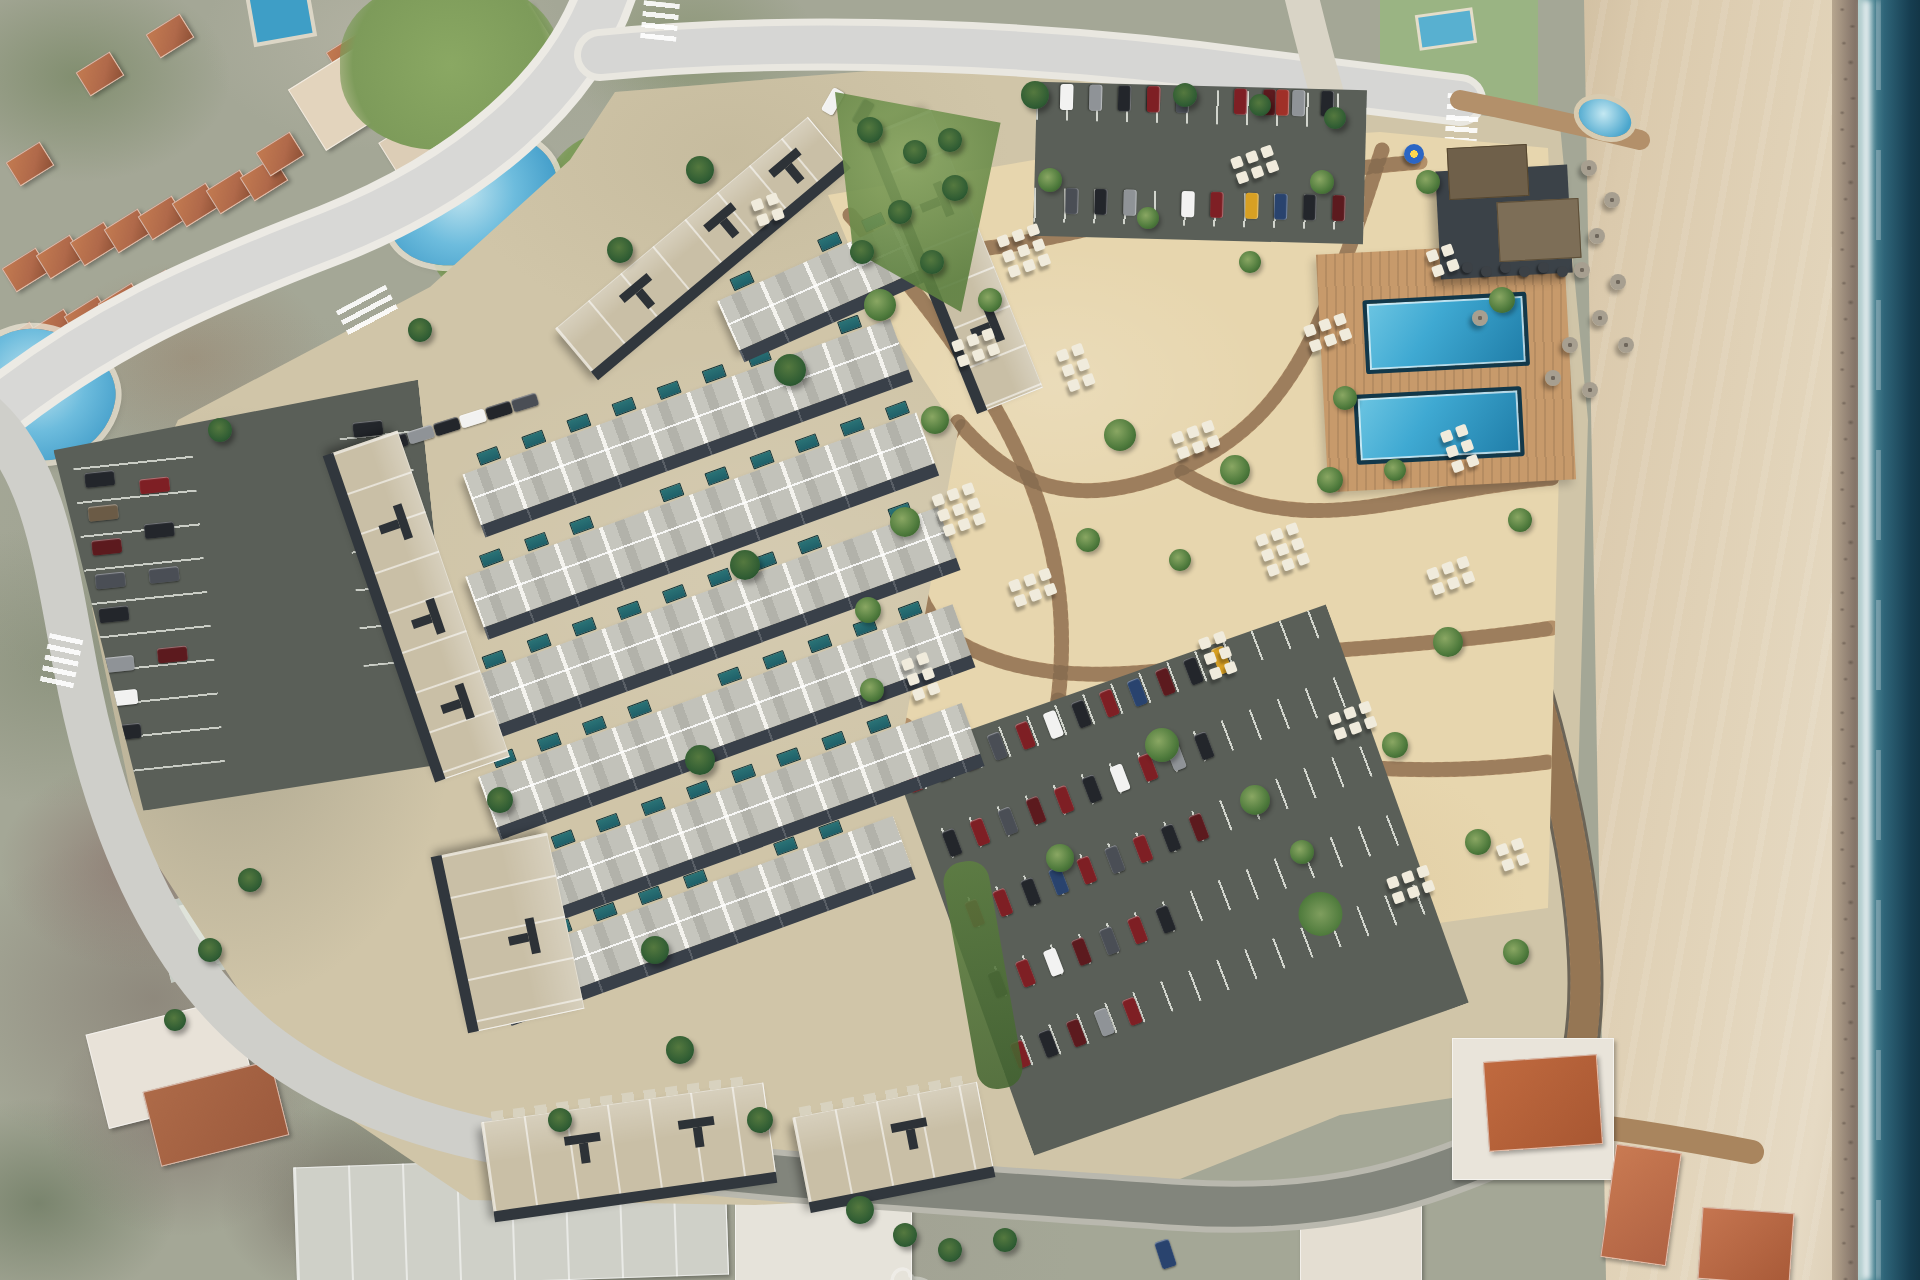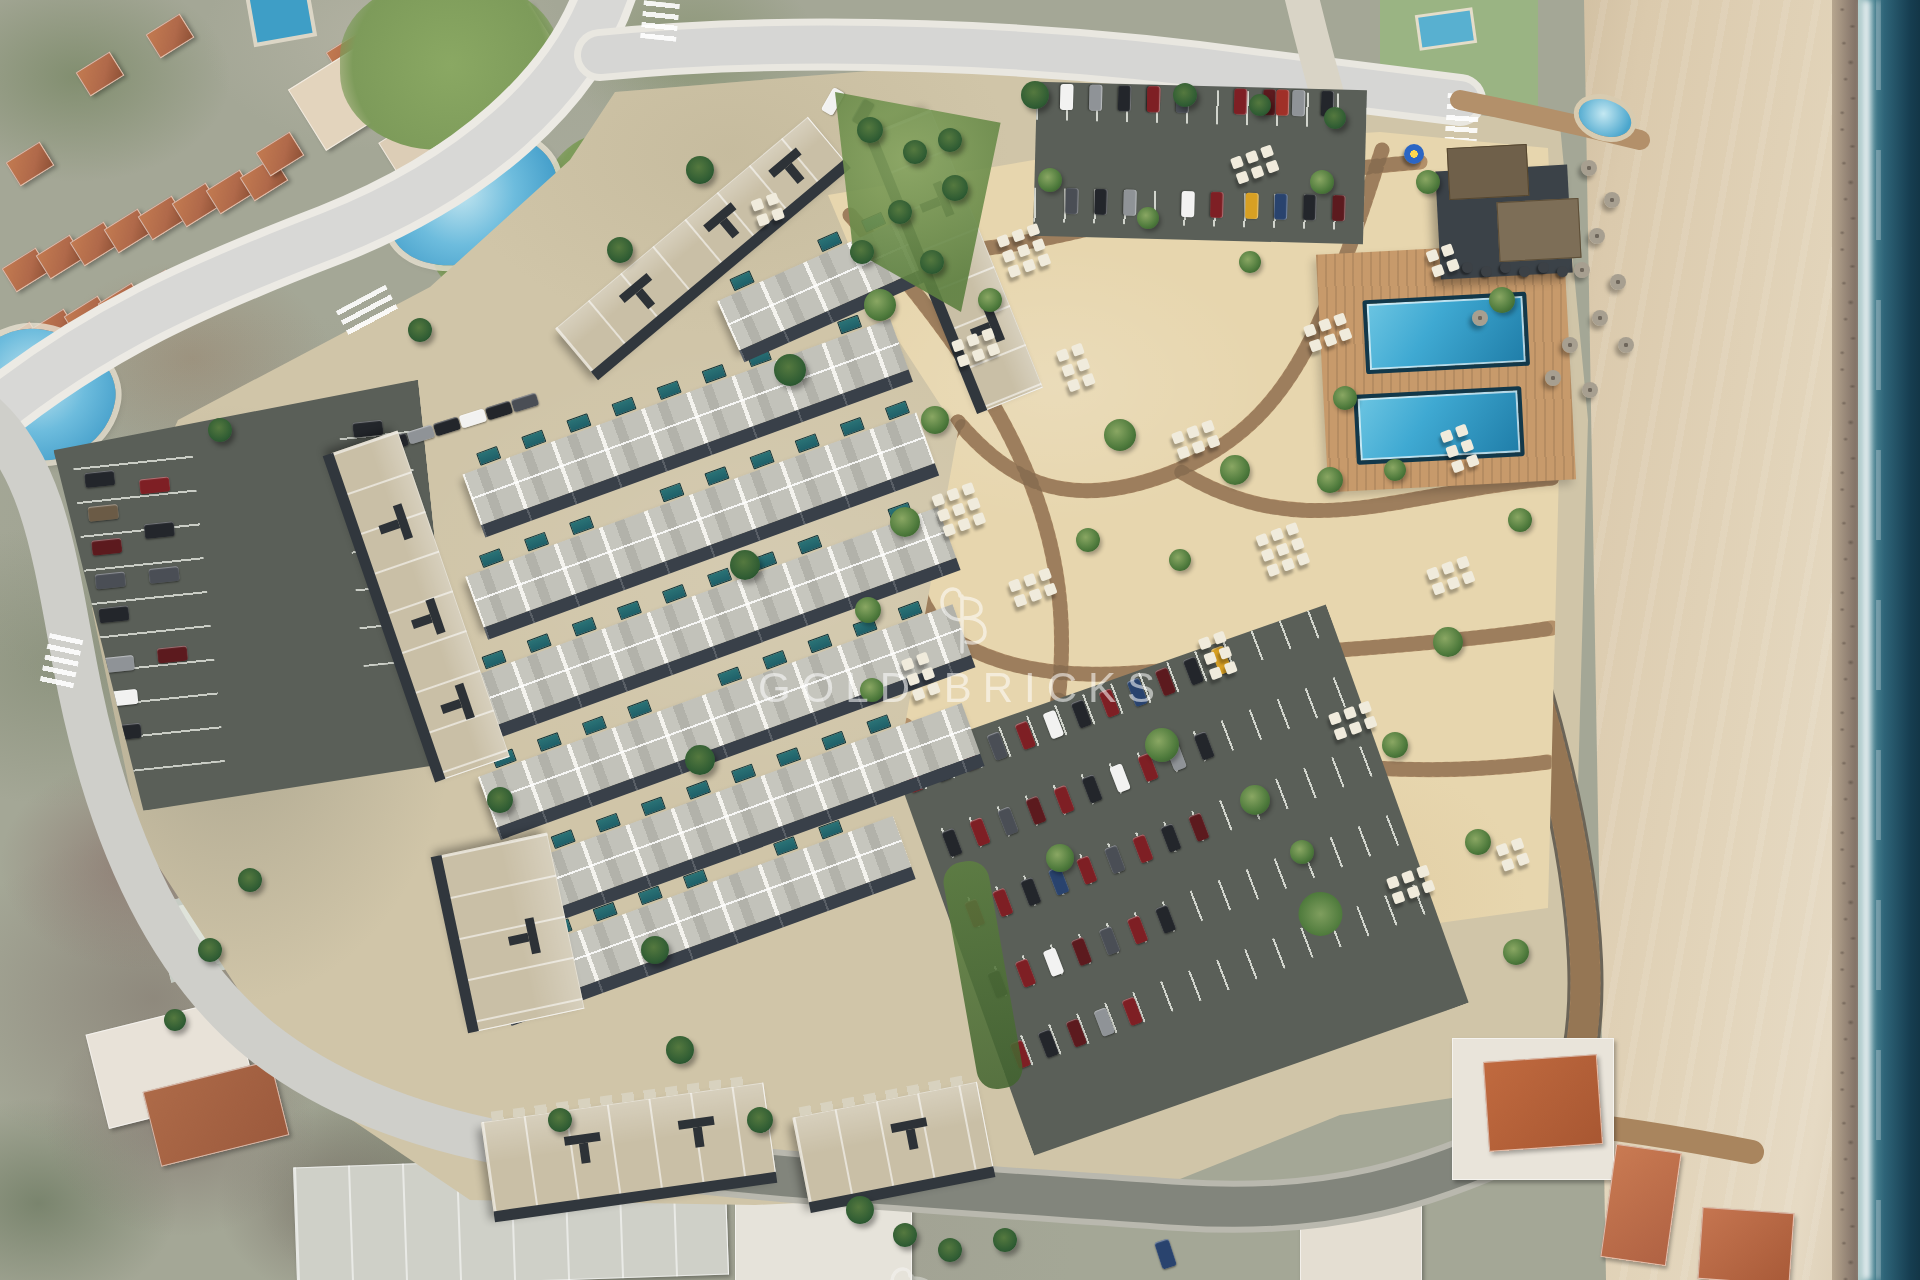--- a/index.html
+++ b/index.html
@@ -673,31 +673,20 @@
       <div class="straw" style="position: absolute; left: 1545px; top: 370px; width: 16px; height: 16px;"></div>
       <div class="straw" style="position: absolute; left: 1582px; top: 382px; width: 16px; height: 16px;"></div>
       <div class="lounge" style="position: absolute; left: 1462px; top: 262px;"></div>
       <div class="lounge" style="position: absolute; left: 1481px; top: 266px;"></div>
       <div class="lounge" style="position: absolute; left: 1500px; top: 262px;"></div>
       <div class="lounge" style="position: absolute; left: 1519px; top: 266px;"></div>
       <div class="lounge" style="position: absolute; left: 1538px; top: 262px;"></div>
       <div class="lounge" style="position: absolute; left: 1557px; top: 266px;"></div>
     </div>
 
-  <div class="abs wm z12">
-    <svg width="64" height="80" viewBox="0 0 64 80">
-      <g fill="none" stroke="#fff" stroke-width="3.5" stroke-linecap="round">
-        <path d="M32 76 L32 20"></path>
-        <path d="M32 44 C20 44 12 36 12 26 C12 18 17 13 23 13 C27 13 30 16 30 20"></path>
-        <path d="M32 22 C44 22 51 26 51 33 C51 39 44 42 35 42"></path>
-        <path d="M35 42 C47 42 55 47 55 56 C55 65 46 69 36 66"></path>
-      </g>
-    </svg>
-    <div class="wm-text">GOLD BRICKS</div>
-  </div>
   <div class="abs wm2 z12">
     <svg width="64" height="80" viewBox="0 0 64 80">
       <g fill="none" stroke="#fff" stroke-width="3.5" stroke-linecap="round">
         <path d="M32 76 L32 20"></path>
           <path d="M32 44 C20 44 12 36 12 26 C12 18 17 13 23 13 C27 13 30 16 30 20"></path>
         <path d="M32 22 C44 22 51 26 51 33 C51 39 44 42 35 42"></path>
       </g>
     </svg>
   </div>
 <div style="position: absolute; inset: 0px; z-index: 7;">

